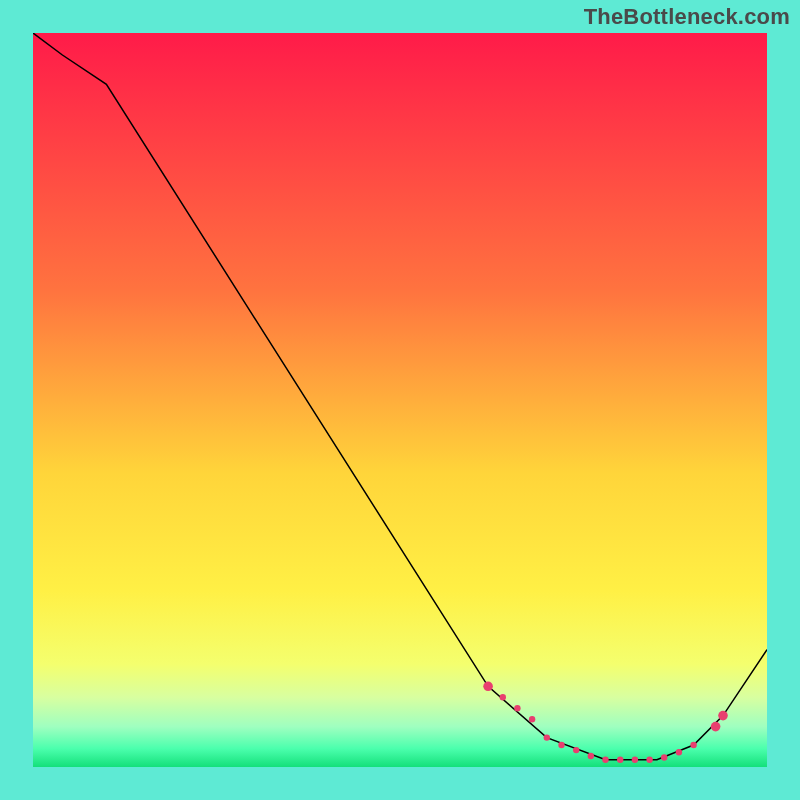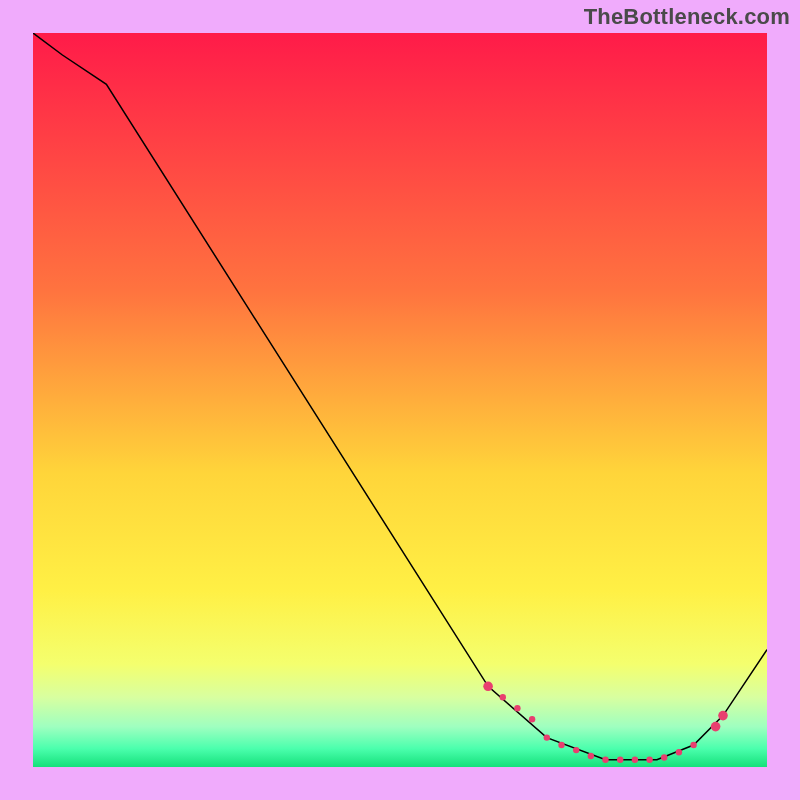--- a/index.html
+++ b/index.html
@@ -1,21 +1,21 @@
 <!DOCTYPE html>
 <html><head>
 <meta charset="utf-8">
 <style>
   * { margin: 0; padding: 0; box-sizing: border-box; }
   html, body { width: 800px; height: 800px; overflow: hidden; background: #000; }
   .frame {
     position: relative;
     width: 800px;
     height: 800px;
-    background: #f0abfc;
+    background: #5eead4;
   }
   .watermark {
     position: absolute;
     top: 4px;
     right: 10px;
     font-family: Arial, Helvetica, sans-serif;
     font-size: 22px;
     font-weight: 600;
     color: #4a4a4a;
     letter-spacing: 0.2px;

